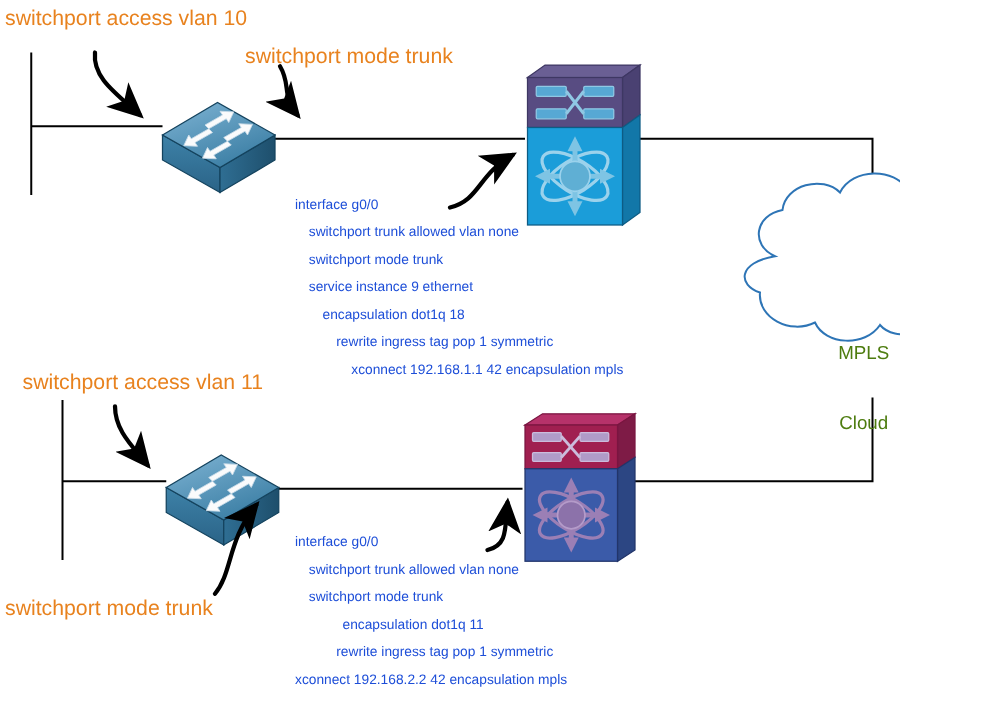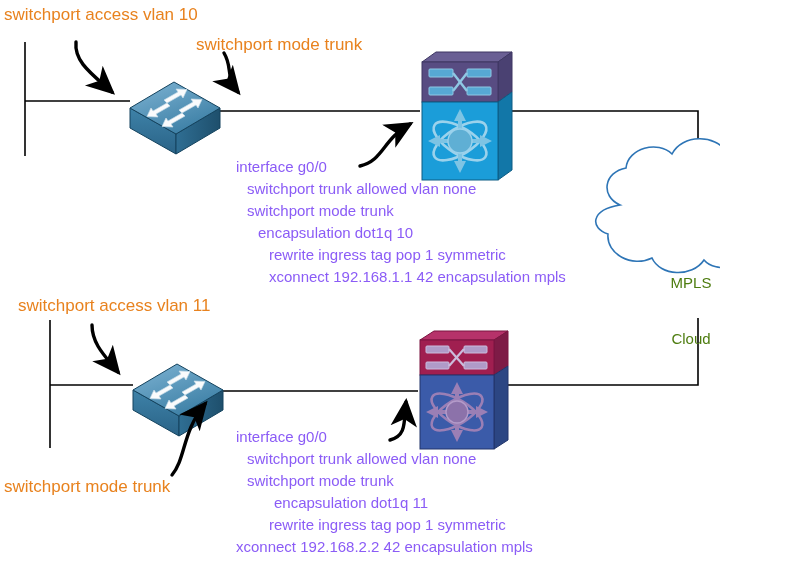--- a/index.html
+++ b/index.html
@@ -28,22 +28,22 @@
   .txt {
     position: absolute;
     white-space: pre;
     line-height: 1.0;
   }
   .label-orange {
     color: #E8821E;
     font-size: 17px;
   }
   .config-line {
-    color: #8b5cf6;
-    font-size: 15px;
+    color: #1d4ed8;
+    font-size: 11px;
   }
   .cloud-text {
     color: #4d7c0f;
     font-size: 15px;
     text-align: center;
     line-height: 1.25;
     width: 120px;
   }
 </style>
 </head>
@@ -224,23 +224,24 @@
 
   <div class="txt cloud-text" style="left:631px; top:236px;">
     <div>MPLS</div>
     <div>Cloud</div>
   </div>
 
   <div id="config-top-block" style="position:absolute; left:236px; top:158px;">
       <div class="config-line" style="position: relative; margin-left: 0px; height: 22px;">interface g0/0</div>
       <div class="config-line" style="position: relative; margin-left: 11px; height: 22px;">switchport trunk allowed vlan none</div>
       <div class="config-line" style="position: relative; margin-left: 11px; height: 22px;">switchport mode trunk</div>
-      <div class="config-line" style="position: relative; margin-left: 22px; height: 22px;">encapsulation dot1q 10</div>
+      <div class="config-line" style="position: relative; margin-left: 11px; height: 22px;">service instance 9 ethernet</div>
+      <div class="config-line" style="position: relative; margin-left: 22px; height: 22px;">encapsulation dot1q 18</div>
       <div class="config-line" style="position: relative; margin-left: 33px; height: 22px;">rewrite ingress tag pop 1 symmetric</div>
-      <div class="config-line" style="position: relative; margin-left: 33px; height: 22px;">xconnect 192.168.1.1 42 encapsulation mpls</div>
+      <div class="config-line" style="position: relative; margin-left: 45px; height: 22px;">xconnect 192.168.1.1 42 encapsulation mpls</div>
     </div>
 
   <div id="config-bottom-block" style="position:absolute; left:236px; top:428px;">
       <div class="config-line" style="position: relative; margin-left: 0px; height: 22px;">interface g0/0</div>
       <div class="config-line" style="position: relative; margin-left: 11px; height: 22px;">switchport trunk allowed vlan none</div>
       <div class="config-line" style="position: relative; margin-left: 11px; height: 22px;">switchport mode trunk</div>
       <div class="config-line" style="position: relative; margin-left: 38px; height: 22px;">encapsulation dot1q 11</div>
       <div class="config-line" style="position: relative; margin-left: 33px; height: 22px;">rewrite ingress tag pop 1 symmetric</div>
       <div class="config-line" style="position: relative; height: 22px;">xconnect 192.168.2.2 42 encapsulation mpls</div>
     </div>

